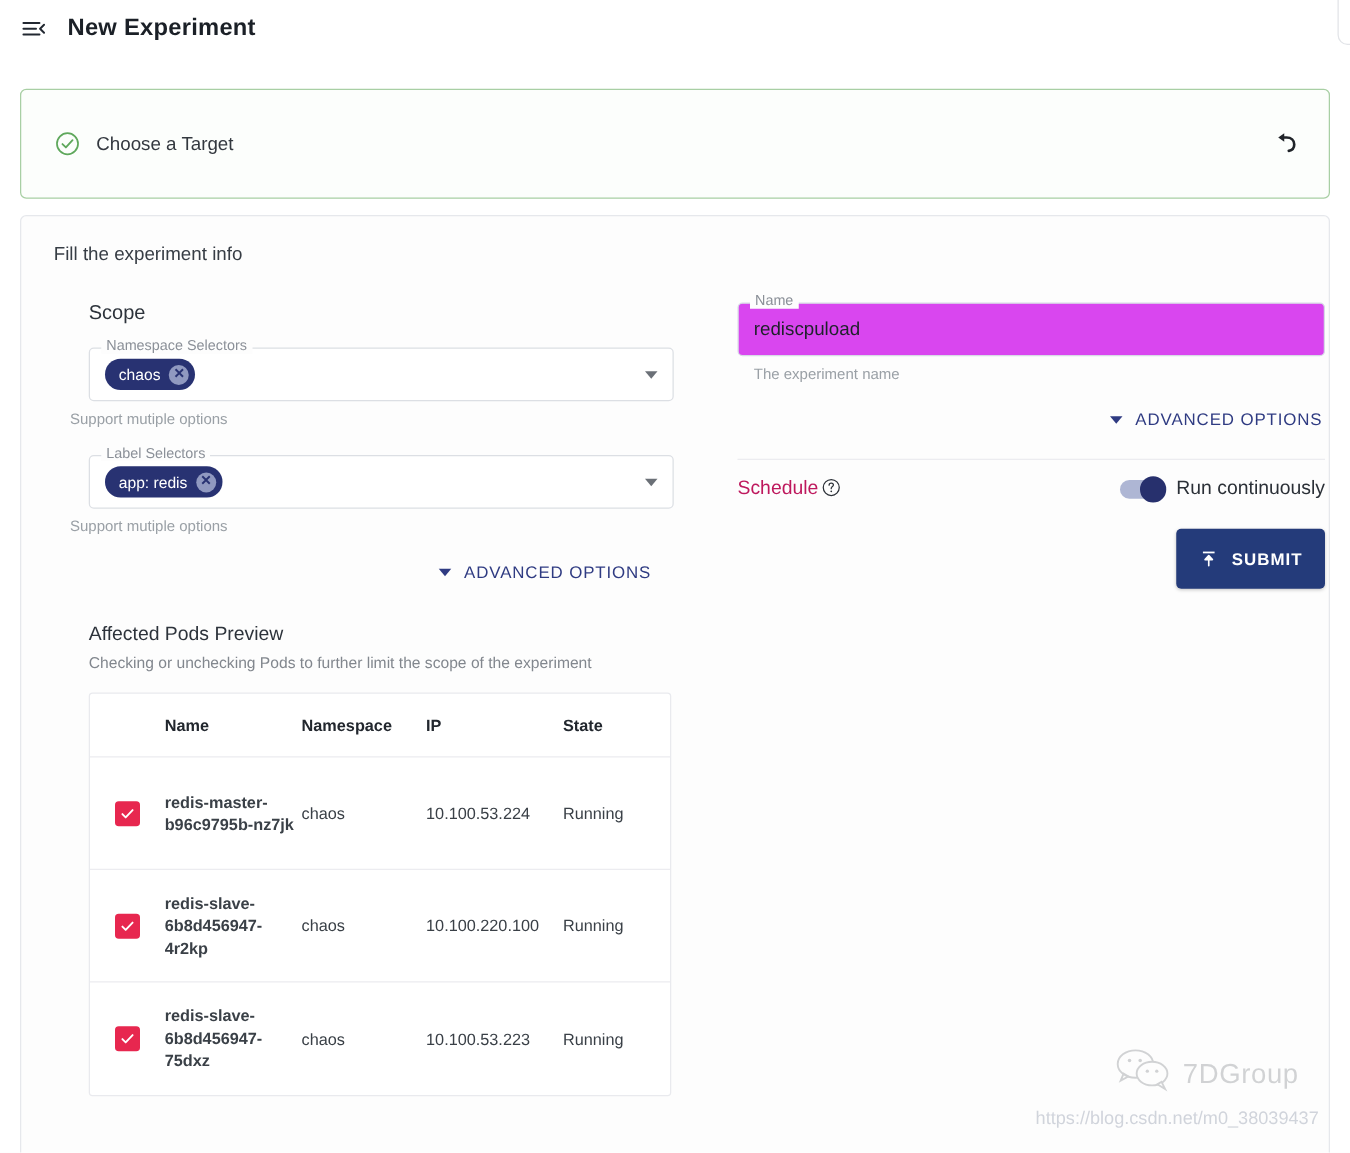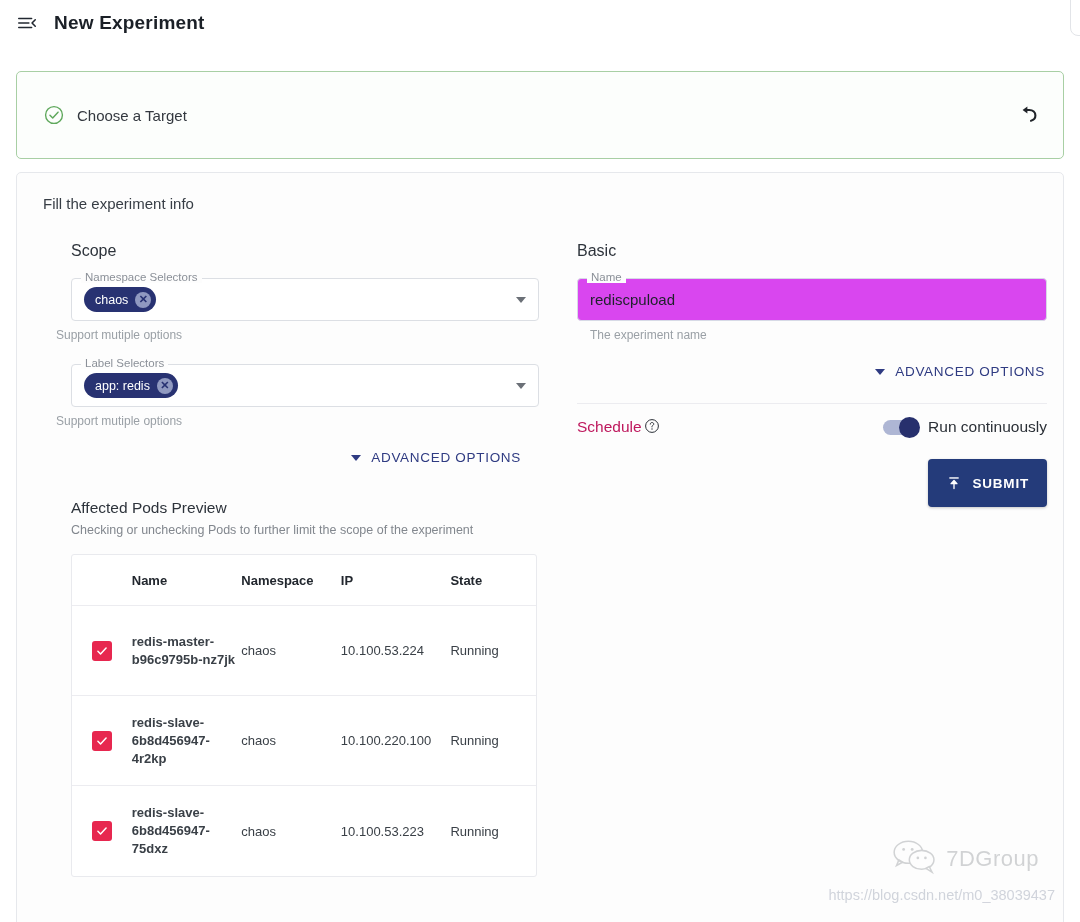--- a/index.html
+++ b/index.html
@@ -84,21 +84,21 @@
   }
   .card-heading {
     font-size: 15px;
     color: #373d45;
     padding-left: 26px;
   }
 
   .cols {
     display: flex;
     padding: 30px 26px 0 26px;
-    gap: 36px;
+    gap: 49px;
   }
   .col-left  { width: 500px; }
   .col-right { width: 470px; }
 
   .section-title {
     font-size: 16px;
     color: #2d333b;
     margin: 0 0 18px 28px;
   }
   .col-right .section-title { margin-left: 0; }
@@ -438,21 +438,20 @@
             <div class="pt-cell c-name">redis-slave-6b8d456947-75dxz</div>
             <div class="pt-cell c-ns">chaos</div>
             <div class="pt-cell c-ip">10.100.53.223</div>
             <div class="pt-cell c-state">Running</div>
           </div>
         </div>
       </div>
     </div>
 
     <div class="col-right">
-      <div class="section-title">Basic</div>
 
       <div class="field">
         <div class="outline autofill">
           <span class="name-value" title="Name">rediscpuload</span>
         </div>
         <span class="legend">Name</span>
       </div>
       <div class="helper">The experiment name</div>
 
       <div class="adv-row">

